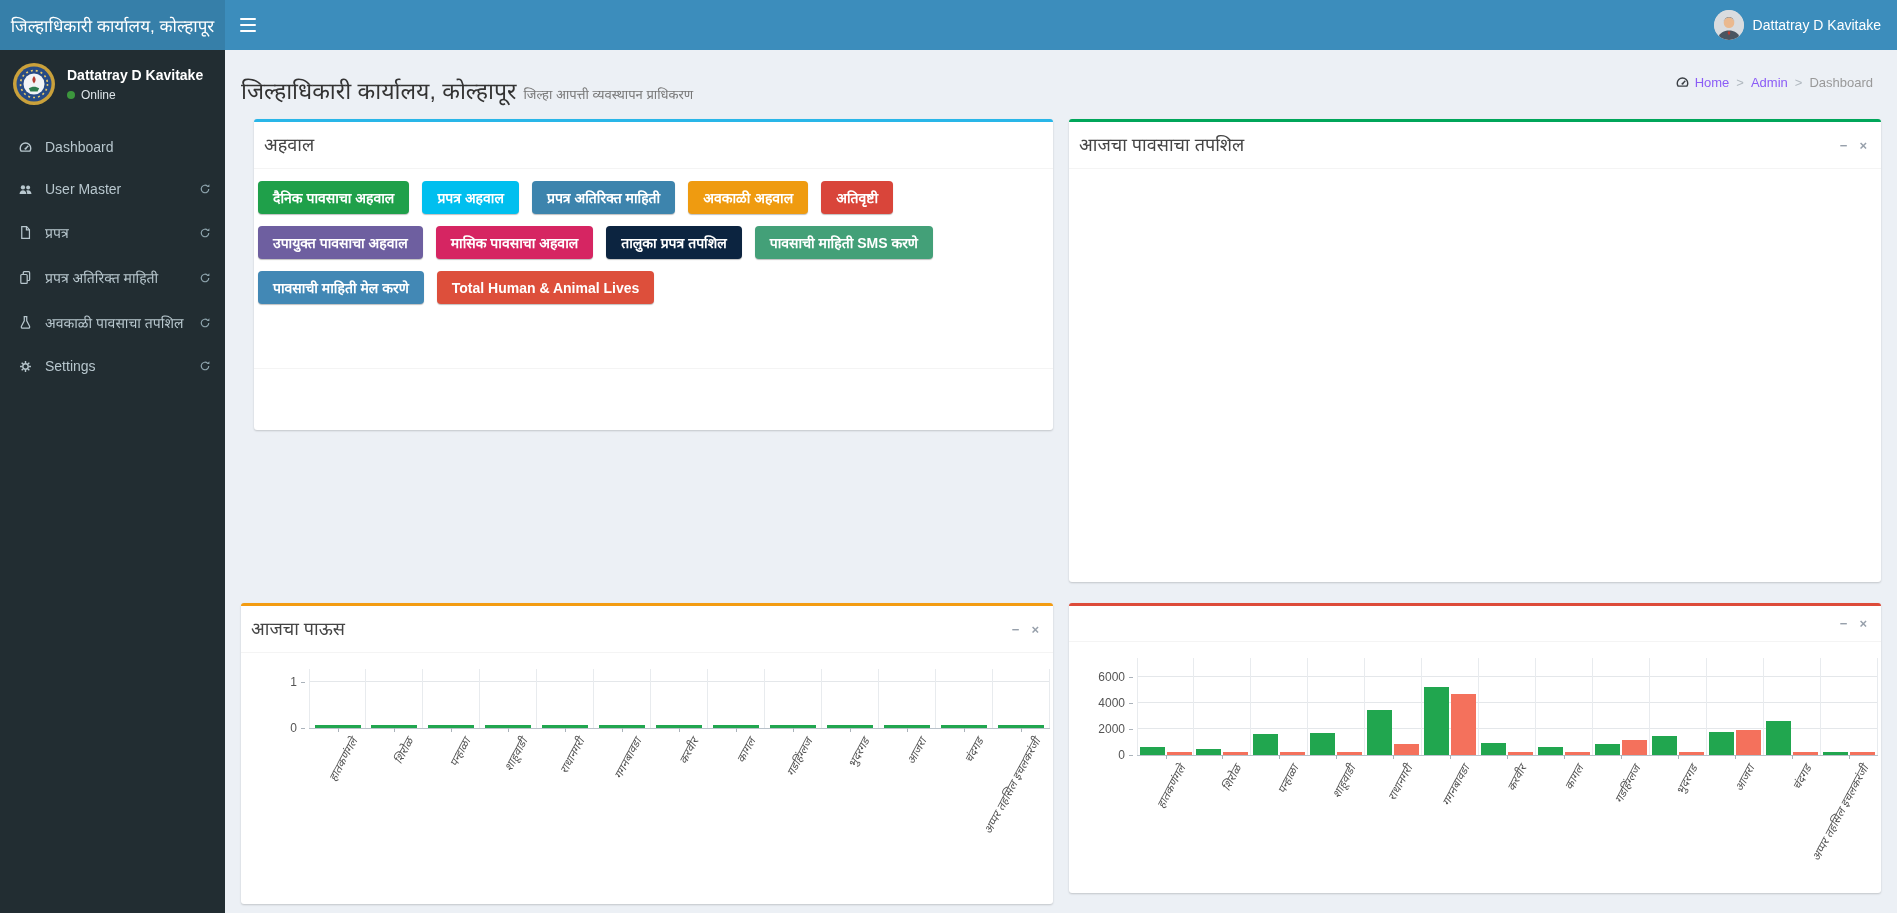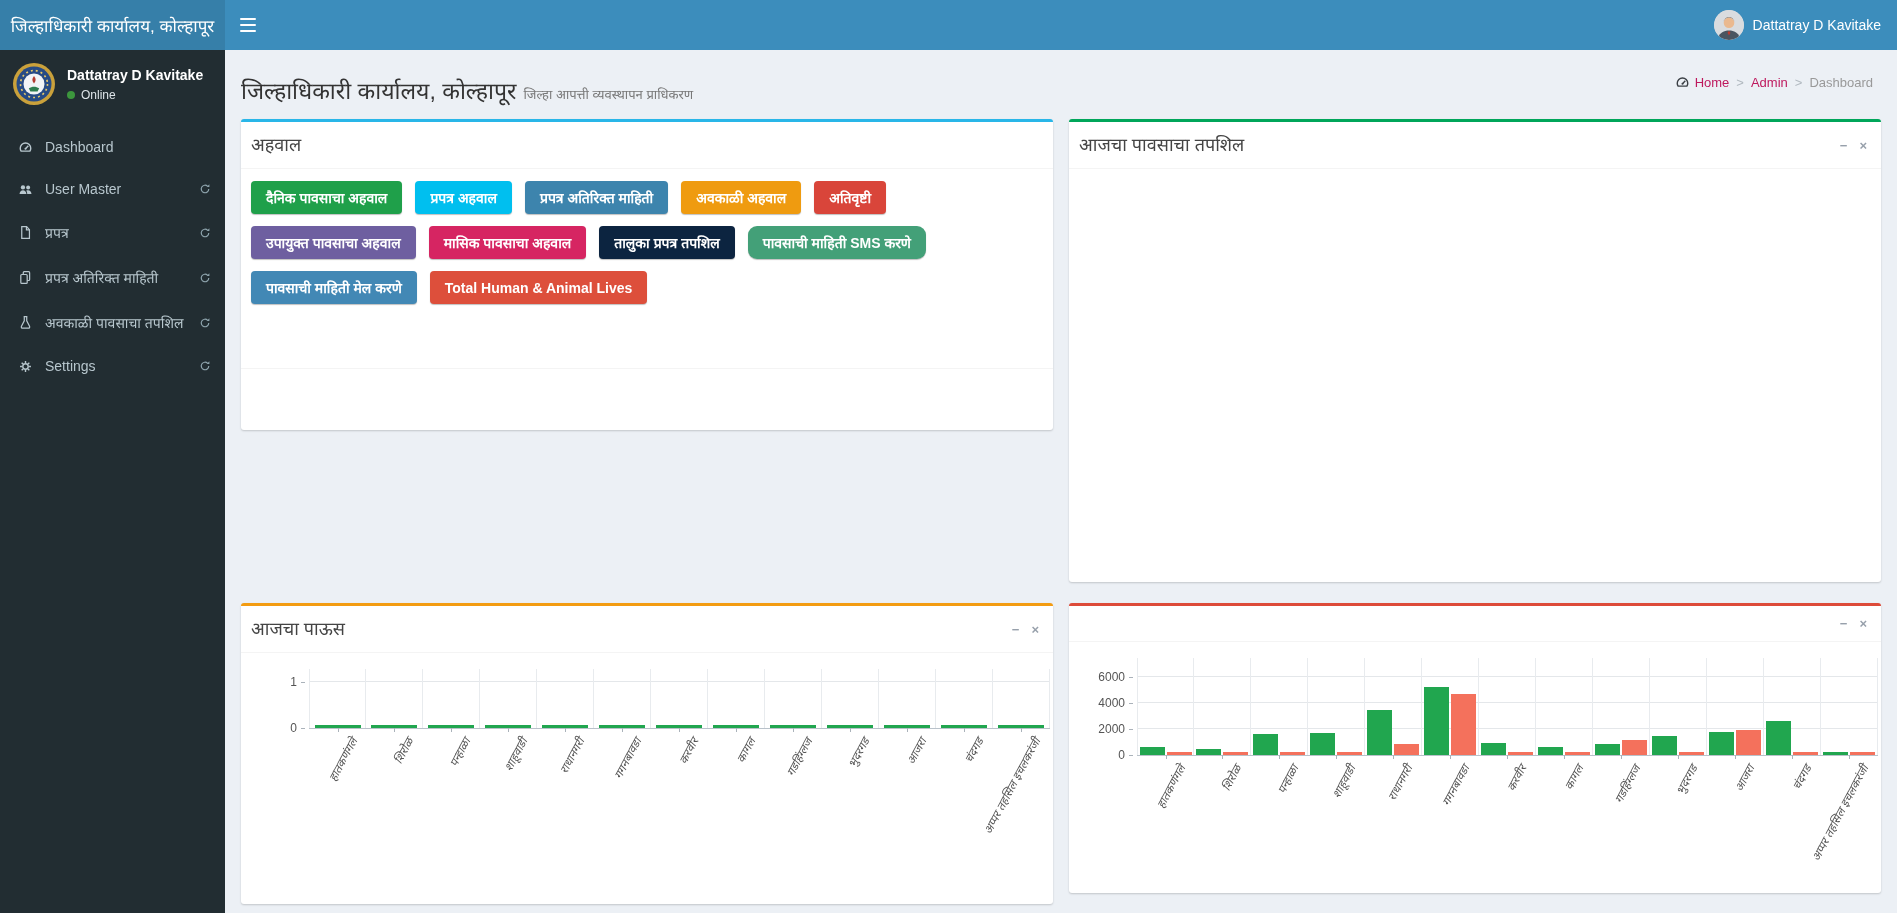--- a/index.html
+++ b/index.html
@@ -31,34 +31,34 @@
   .mi { width:17px; display:inline-flex; justify-content:center; color:#b8c7ce; flex:0 0 auto; }
   .ric { margin-left:auto; color:#8ea4ad; display:inline-flex; }
 
   
   .content { margin-left:225px; padding-top:50px; height:913px; background:#ecf0f5; }
   .content-header { padding:24px 22px 5px 16px; position:relative; }
   .page-title { margin:0; font-size:23px; font-weight:400; color:#333; }
   .page-subtitle { font-size:13px; color:#777; margin-left:7px; font-weight:400; }
   .breadcrumb { position:absolute; right:24px; top:25px; font-size:13px; display:flex;
                 gap:7px; align-items:center; }
-  .breadcrumb .crumb { color:#be185d; text-decoration:none; display:flex; align-items:center; gap:5px; cursor:pointer; }
+  .breadcrumb .crumb { color:#8b5cf6; text-decoration:none; display:flex; align-items:center; gap:5px; cursor:pointer; }
   .breadcrumb .crumb.active { color:#999; cursor:default; }
   .breadcrumb .sep { color:#b0b8bf; }
 
   .row-boxes { display:flex; align-items:flex-start; padding:0 8px; }
   .colhalf { width:50%; padding:8px; }
 
   .box { background:#fff; border-radius:3px; box-shadow:0 1px 2px rgba(0,0,0,.18); border-top:3px solid #29b6e8; }
   .box-header { padding:11px 10px; border-bottom:1px solid #f4f4f4; display:flex; align-items:center; }
   .box-title { font-size:18px; color:#444; line-height:24px; }
   .box-tools { margin-left:auto; display:flex; gap:12px; color:#97a0ab; font-weight:700;
                font-size:13px; padding-right:4px; }
   .tool { cursor:pointer; line-height:1; }
-  .box-body { padding:12px 10px; }
+  .box-body { padding:12px 4px; }
   .box-footer { border-top:1px solid #f4f4f4; height:62px; }
 
   
   .btn-row { display:flex; gap:13px; margin-bottom:12px; }
   .rbtn { color:#fff; font-weight:700; font-size:14px; padding:7px 15px; border-radius:4px;
           border:none; cursor:pointer; box-shadow:0 1px 1px rgba(0,0,0,.25);
           font-family:"Liberation Sans","DejaVu Sans",sans-serif; white-space:nowrap; }
 
   
   .chart { padding:16px 0 0 0; }
@@ -239,37 +239,37 @@
         </span>
         <span class="sep">&gt;</span>
         <span class="crumb active">
           <span>Dashboard</span>
         </span>
       </nav>
   </div>
 
   <div class="row-boxes">
     <div class="colhalf">
-      <div class="box" style="border-top-color: rgb(41, 182, 232);">
+      <div class="box" style="border-top-color: rgb(41, 182, 232); margin-left: 13px;">
         <div class="box-header">
           <span class="box-title">अहवाल</span>
         </div>
         <div class="box-body" style="height:199px;">
             <div class="btn-row">
               <button class="rbtn" style="background: rgb(31, 160, 74);">दैनिक पावसाचा अहवाल</button>
               <button class="rbtn" style="background: rgb(0, 191, 239);">प्रपत्र अहवाल</button>
               <button class="rbtn" style="background: rgb(61, 132, 173);">प्रपत्र अतिरिक्त माहिती</button>
               <button class="rbtn" style="background: rgb(239, 155, 16);">अवकाळी अहवाल</button>
               <button class="rbtn" style="background: rgb(217, 69, 58);">अतिवृष्टी</button>
             </div>
             <div class="btn-row">
               <button class="rbtn" style="background: rgb(110, 95, 160);">उपायुक्त पावसाचा अहवाल</button>
               <button class="rbtn" style="background: rgb(214, 37, 98);">मासिक पावसाचा अहवाल</button>
               <button class="rbtn" style="background: rgb(12, 36, 64);">तालुका प्रपत्र तपशिल</button>
-              <button class="rbtn" style="background: rgb(67, 160, 120); border-radius: 9px;">पावसाची माहिती SMS करणे</button>
+              <button class="rbtn" style="background: rgb(67, 160, 120);">पावसाची माहिती SMS करणे</button>
             </div>
             <div class="btn-row">
               <button class="rbtn" style="background: rgb(66, 136, 181);">पावसाची माहिती मेल करणे</button>
               <button class="rbtn" style="background: rgb(221, 79, 59); text-align: center;">Total Human &amp; Animal Lives</button>
             </div>
           </div>
         <div class="box-footer"></div>
       </div>
     </div>
     <div class="colhalf">

